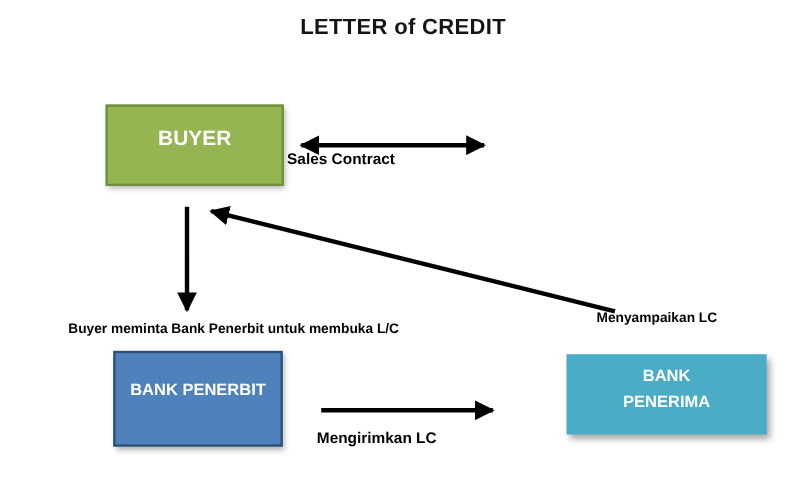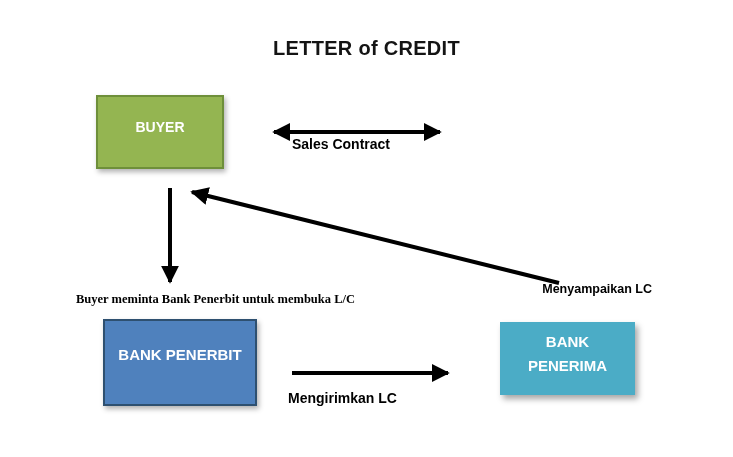--- a/index.html
+++ b/index.html
@@ -6,79 +6,79 @@
   .canvas {
     position: relative;
     width: 733px;
     height: 457px;
     background: #ffffff;
     font-family: "Liberation Sans", sans-serif;
     overflow: hidden;
   }
   .title {
     position: absolute;
-    top: 37px;
+    top: 14px;
     left: 0;
     width: 100%;
     margin: 0;
     text-align: center;
     font-size: 20px;
     font-weight: bold;
     color: #141414;
     letter-spacing: 0.3px;
   }
   .box {
     position: absolute;
     display: flex;
     align-items: center;
     justify-content: center;
     color: #ffffff;
     font-weight: bold;
     text-align: center;
     box-sizing: border-box;
   }
   .box-buyer {
-    left: 96px; top: 95px; width: 128px; height: 74px;
+    left: 96px; top: 95px; width: 162px; height: 74px;
     border: 2px solid;
-    font-size: 14px;
+    font-size: 19px;
     padding-bottom: 10px;
     box-shadow: 2px 3px 5px rgba(0,0,0,0.30);
   }
   .box-seller {
     left: 472px; top: 95px; width: 163px; height: 78px;
     font-size: 19px;
     padding-bottom: 10px;
     box-shadow: 3px 4px 6px rgba(0,0,0,0.35);
   }
   .box-penerbit {
     left: 103px; top: 319px; width: 154px; height: 87px;
     border: 2px solid;
     font-size: 15px;
     padding-bottom: 16px;
     box-shadow: 2px 3px 5px rgba(0,0,0,0.30);
   }
   .box-penerima {
-    left: 500px; top: 322px; width: 135px; height: 73px;
+    left: 515px; top: 322px; width: 182px; height: 73px;
     font-size: 15px;
     padding-bottom: 10px;
     box-shadow: 3px 4px 6px rgba(0,0,0,0.35);
     line-height: 1.6;
   }
   .box-penerima .wrap-label {
     display: inline-block;
     max-width: 110px;
   }
   .edge-label {
     position: absolute;
     font-weight: bold;
     color: #000000;
     white-space: nowrap;
   }
-  .lbl-sales        { left: 261px; top: 136px; width: 160px; text-align: center; font-size: 14px; }
-  .lbl-request      { left: 76px;  top: 292px; font-size: 12.5px; font-family: Liberation Serif, serif; }
+  .lbl-sales        { left: 261px; top: 136px; width: 160px; font-size: 14px; }
+  .lbl-request      { left: 62px;  top: 292px; font-size: 12.5px; }
   .lbl-mengirimkan  { left: 288px; top: 390px; width: 160px; font-size: 14px; }
   .lbl-menyampaikan { left: 492px; top: 282px; width: 160px; text-align: right; font-size: 12.5px; }
   .arrows-layer {
     position: absolute;
     top: 0; left: 0;
     width: 733px; height: 457px;
     pointer-events: none;
   }
   .arrow-line { stroke: #000000; stroke-width: 4; }
 </style>

